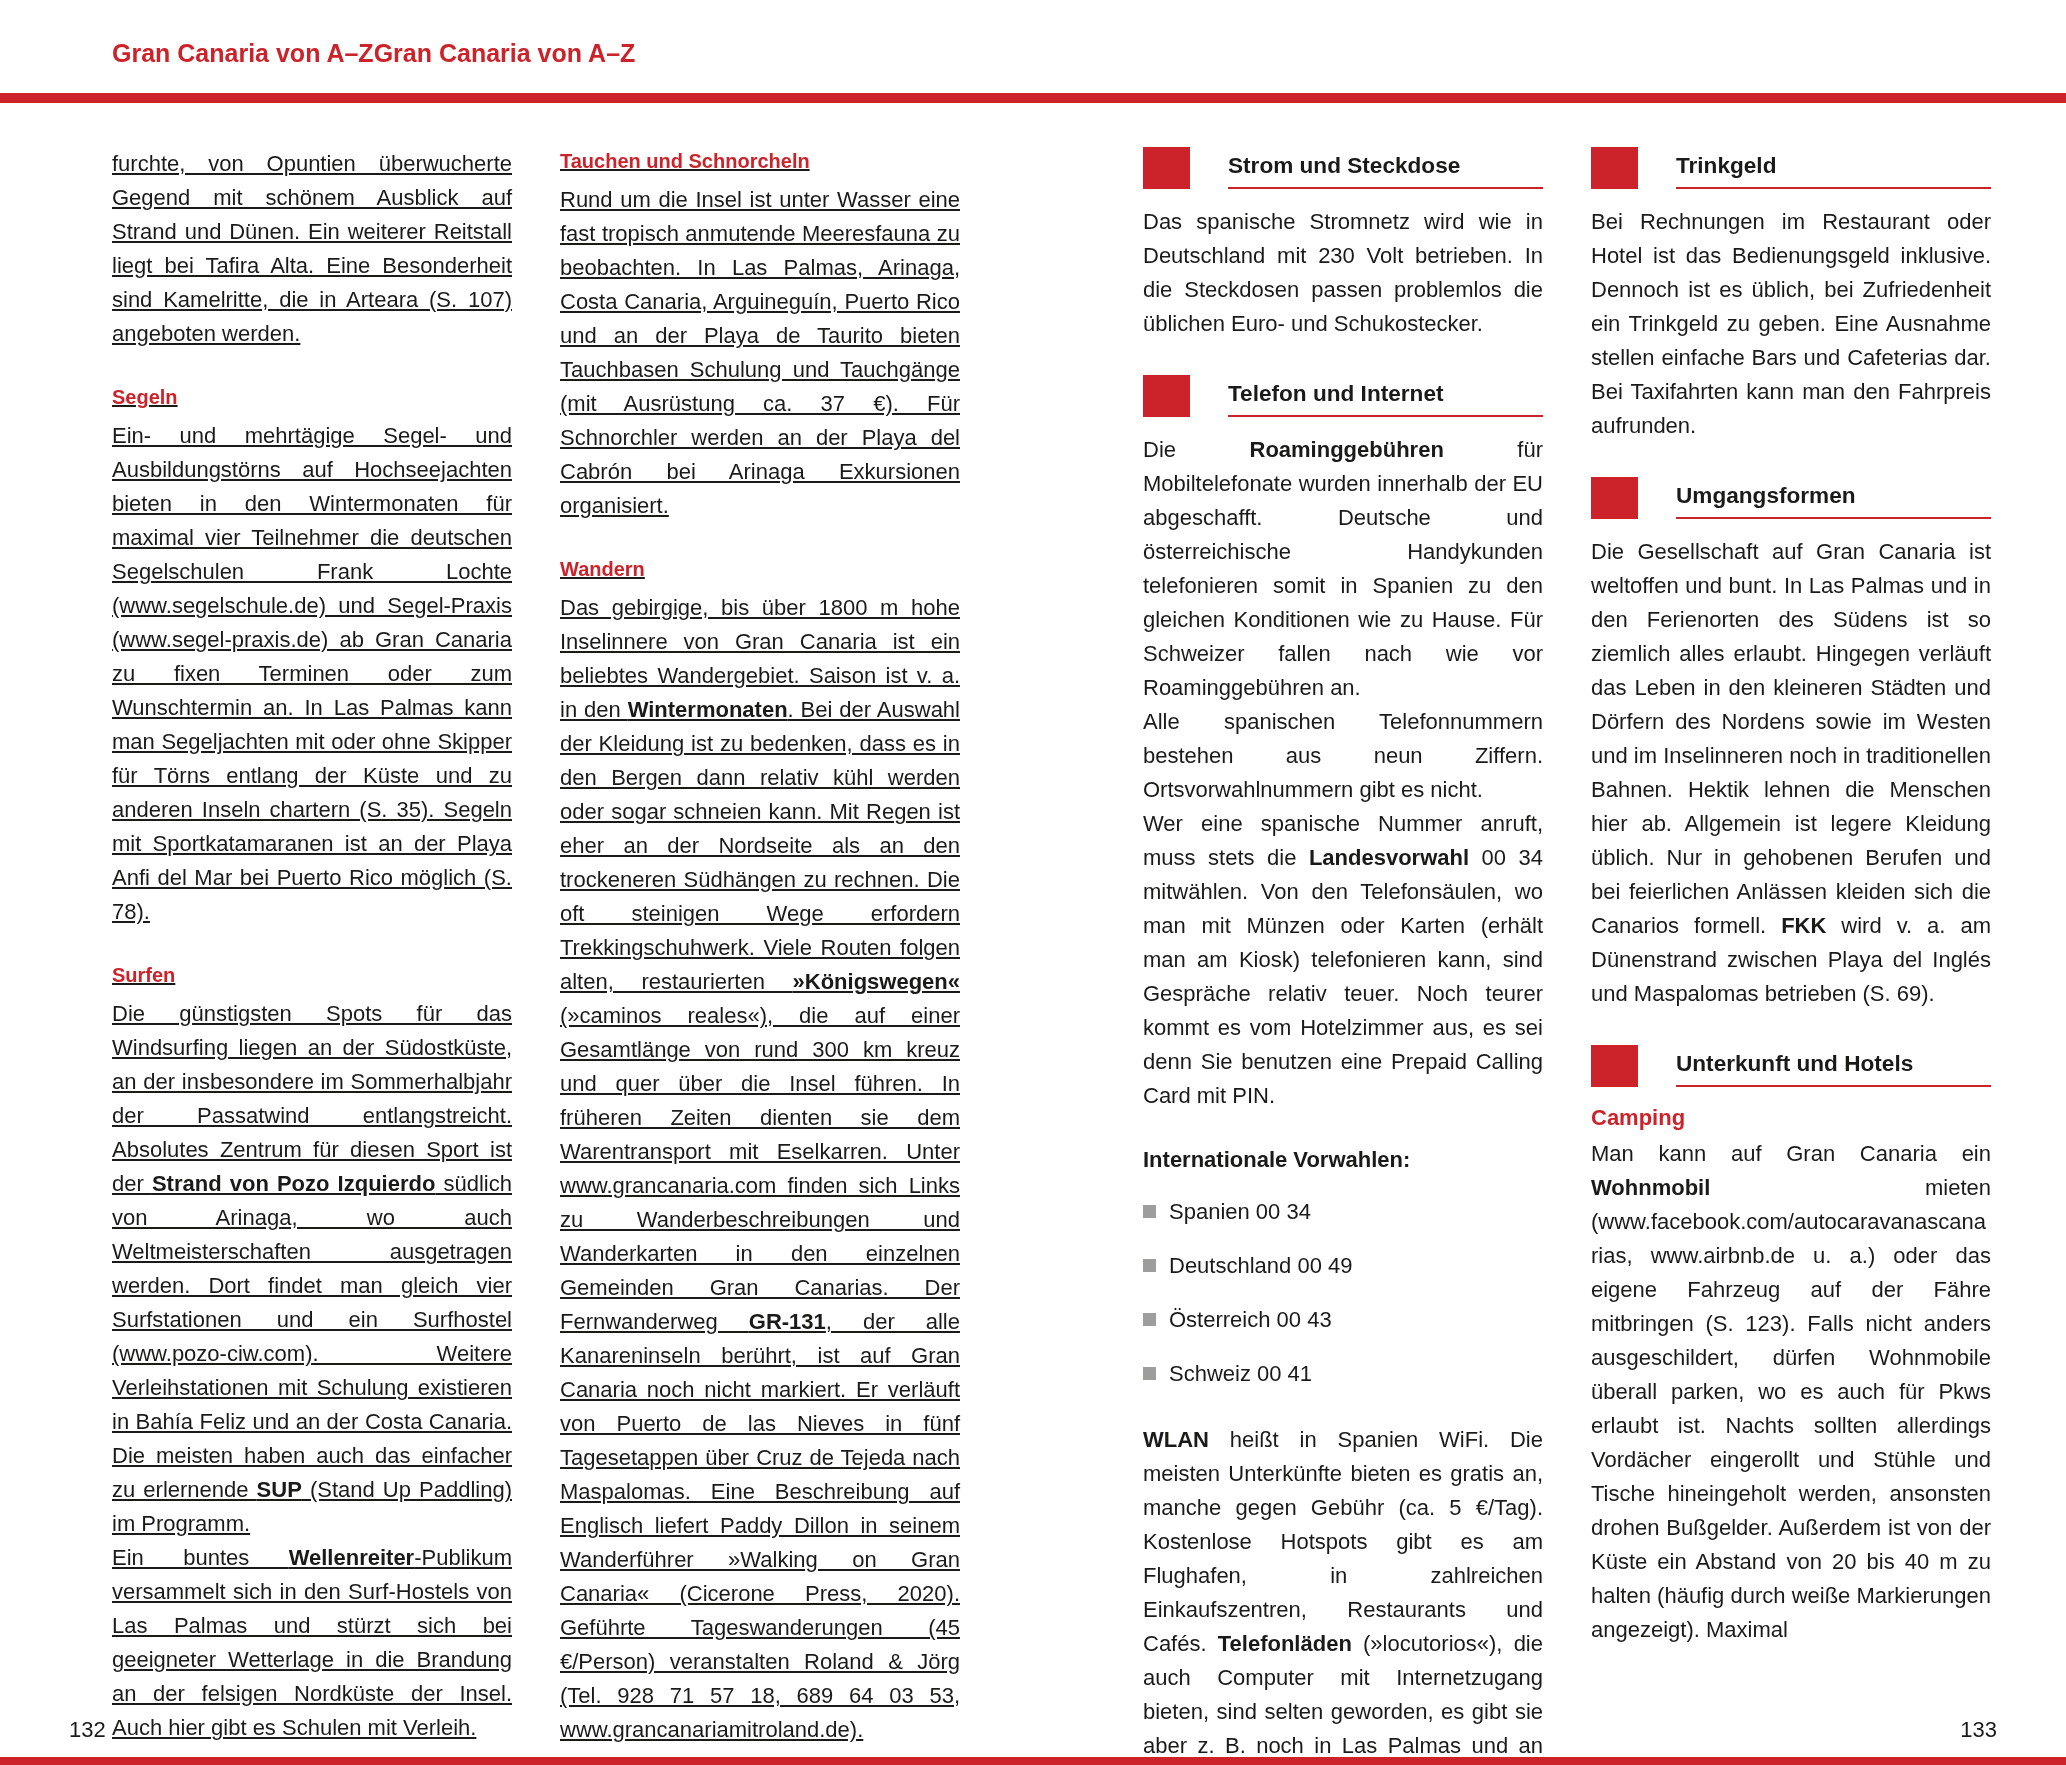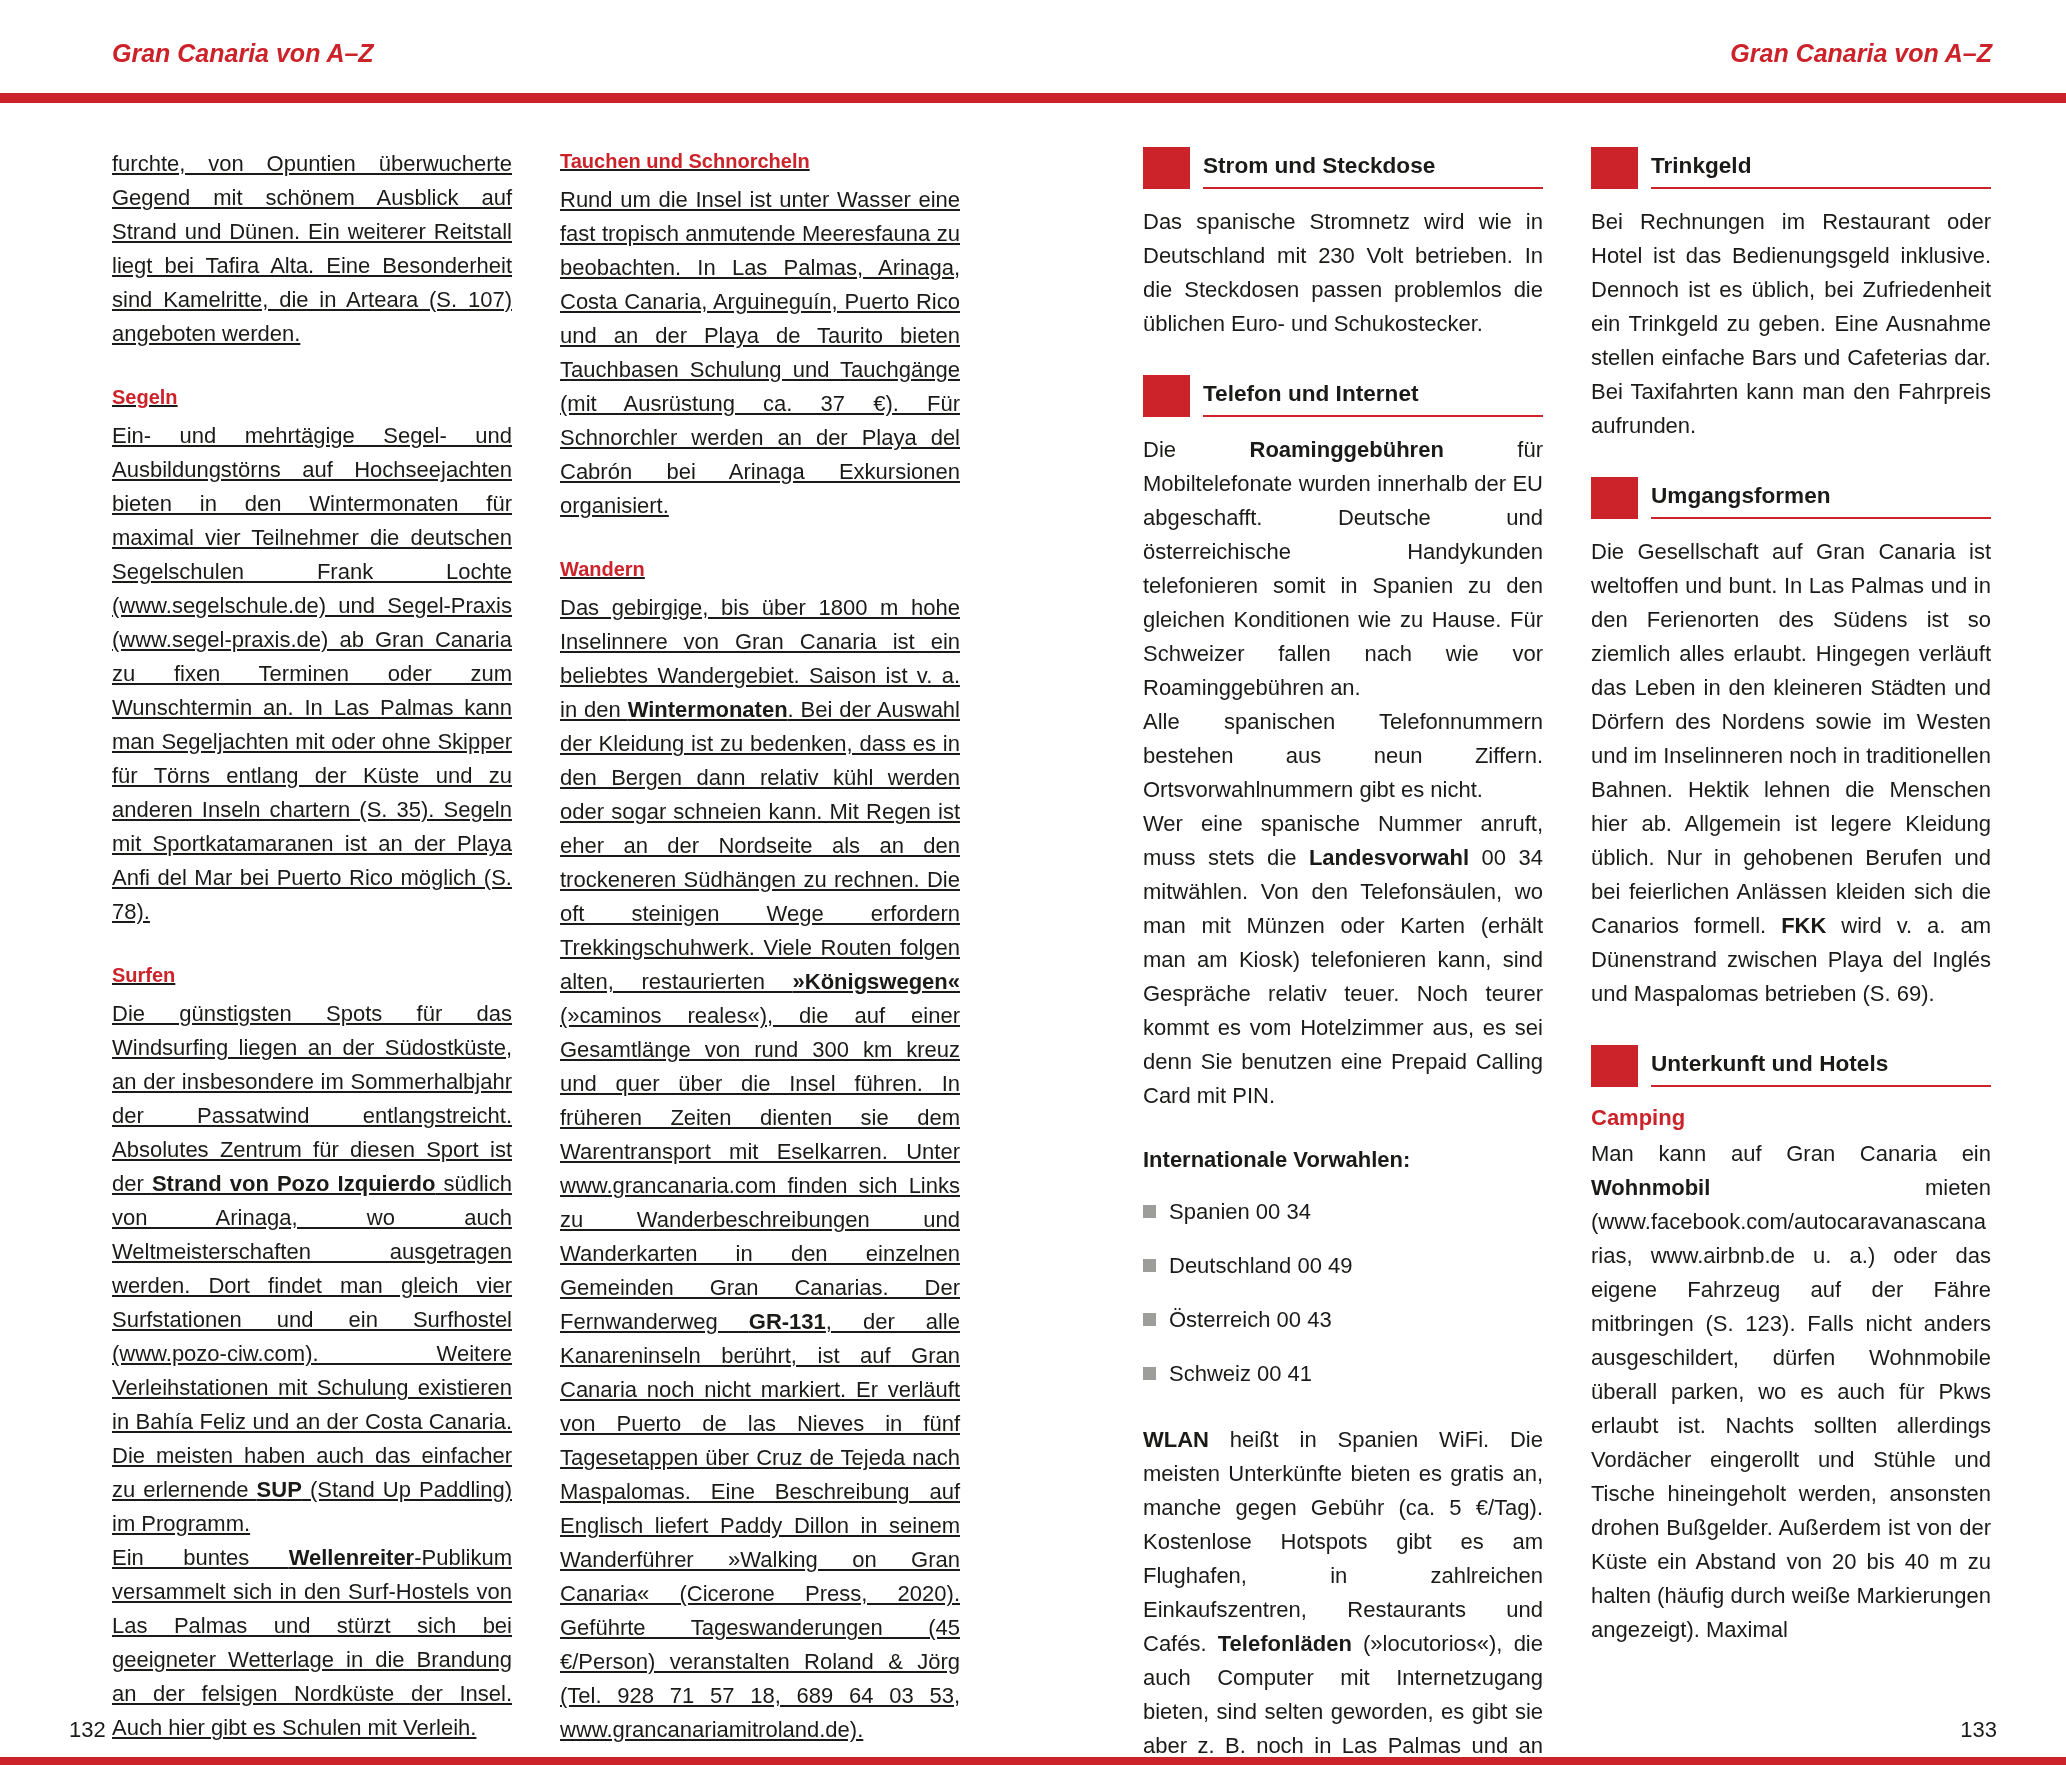--- a/index.html
+++ b/index.html
@@ -9,23 +9,22 @@
   }
   *{margin:0;padding:0;box-sizing:border-box;}
   html,body{width:2066px;}
   body{
     width:2066px;height:1765px;position:relative;overflow:hidden;
     background:#ffffff;color:var(--ink);
     font-family:"Liberation Sans","DejaVu Sans",sans-serif;
   }
   
   .hdr{
-    display:flex;justify-content:space-between;
+    display:flex;justify-content:flex-start;
     padding:39px 74px 0 112px;
-    font-style:italic;
   }
   .hdr-title{
     color:var(--accent);font-weight:bold;font-size:25px;line-height:29px;
   }
   .rule-top{
     width:100%;height:9.5px;background:var(--accent);margin-top:25px;
   }
   
   .spread{display:flex;padding-top:44px;}
   .half{display:flex;}
@@ -47,21 +46,21 @@
   .box-head{
     display:flex;align-items:flex-end;margin:34px 0 16px 0;
   }
   .box-head.first{margin-top:0;}
   .box-head .sq{
     width:47px;height:42px;background:var(--accent);
     flex:0 0 47px;margin-right:13px;
   }
   .box-head .box-head-txt{
     flex:1;font-weight:bold;font-size:22.6px;line-height:28px;
-    padding-bottom:6.6px;border-bottom:2.2px solid var(--accent);
+    padding-bottom:6.6px;border-bottom:2.2px solid var(--accent);margin-left:25px;
   }
   
   .sub-head{
     color:var(--accent);font-weight:bold;font-size:22px;line-height:29px;
     margin:2.9px 0 5.8px 0;
   }
   
   .bold-head{
     font-weight:bold;font-size:22px;line-height:31px;margin:31px 0 8.7px 0;
   }

